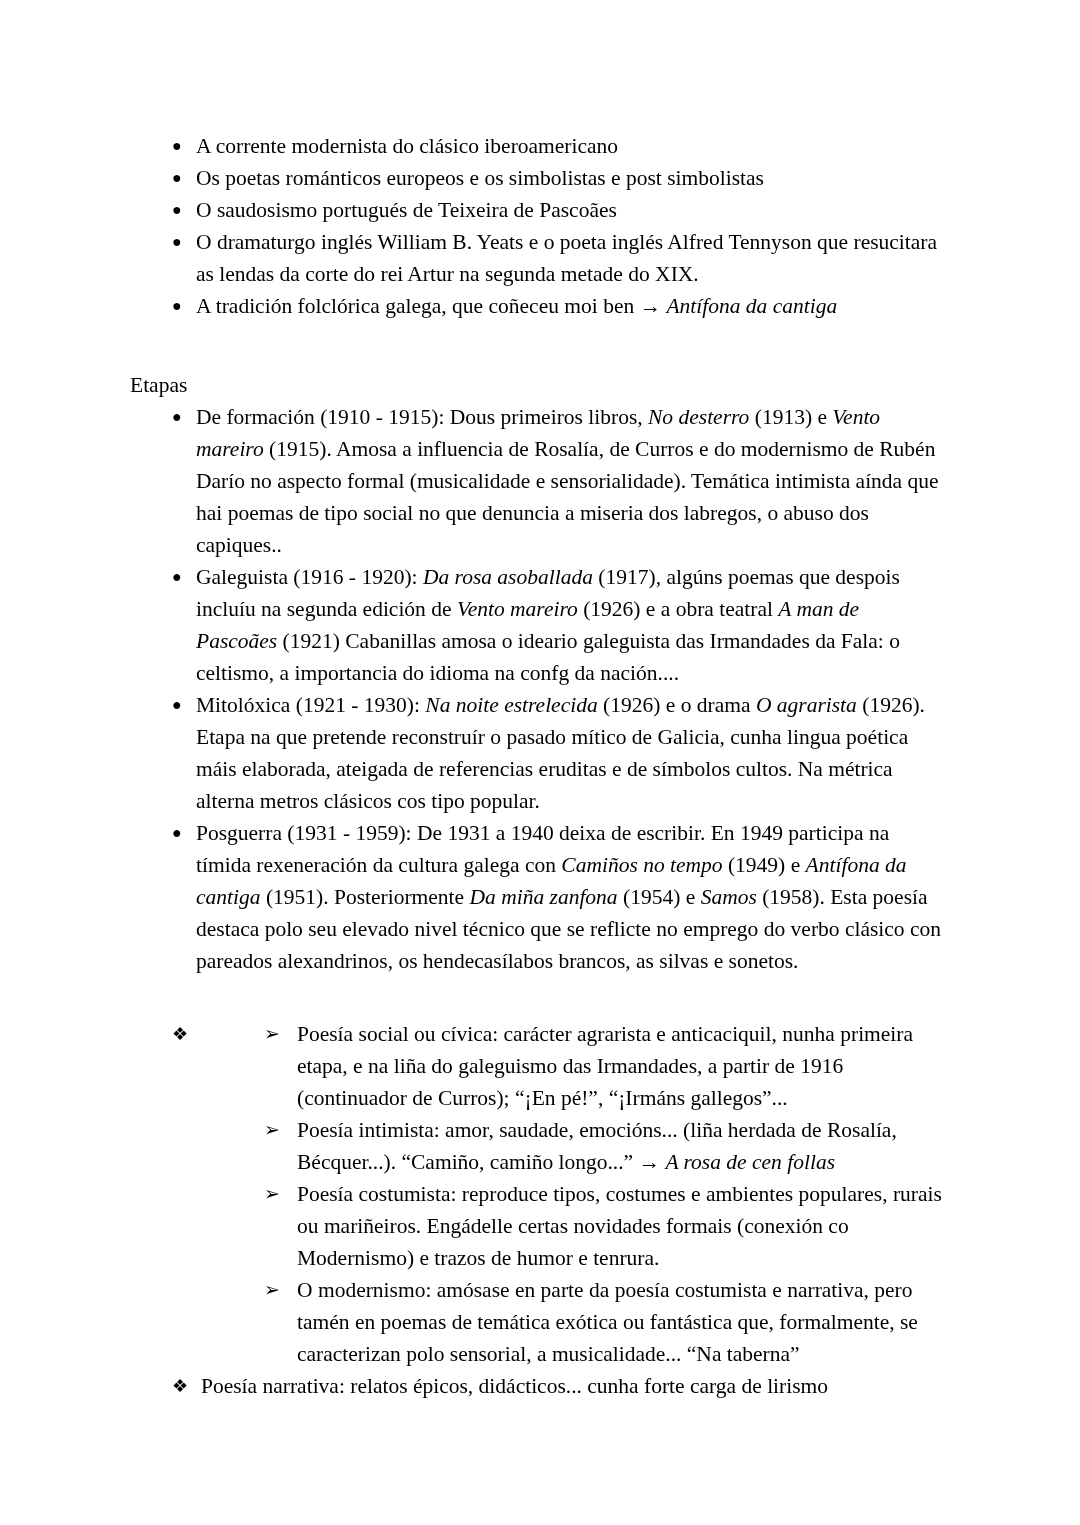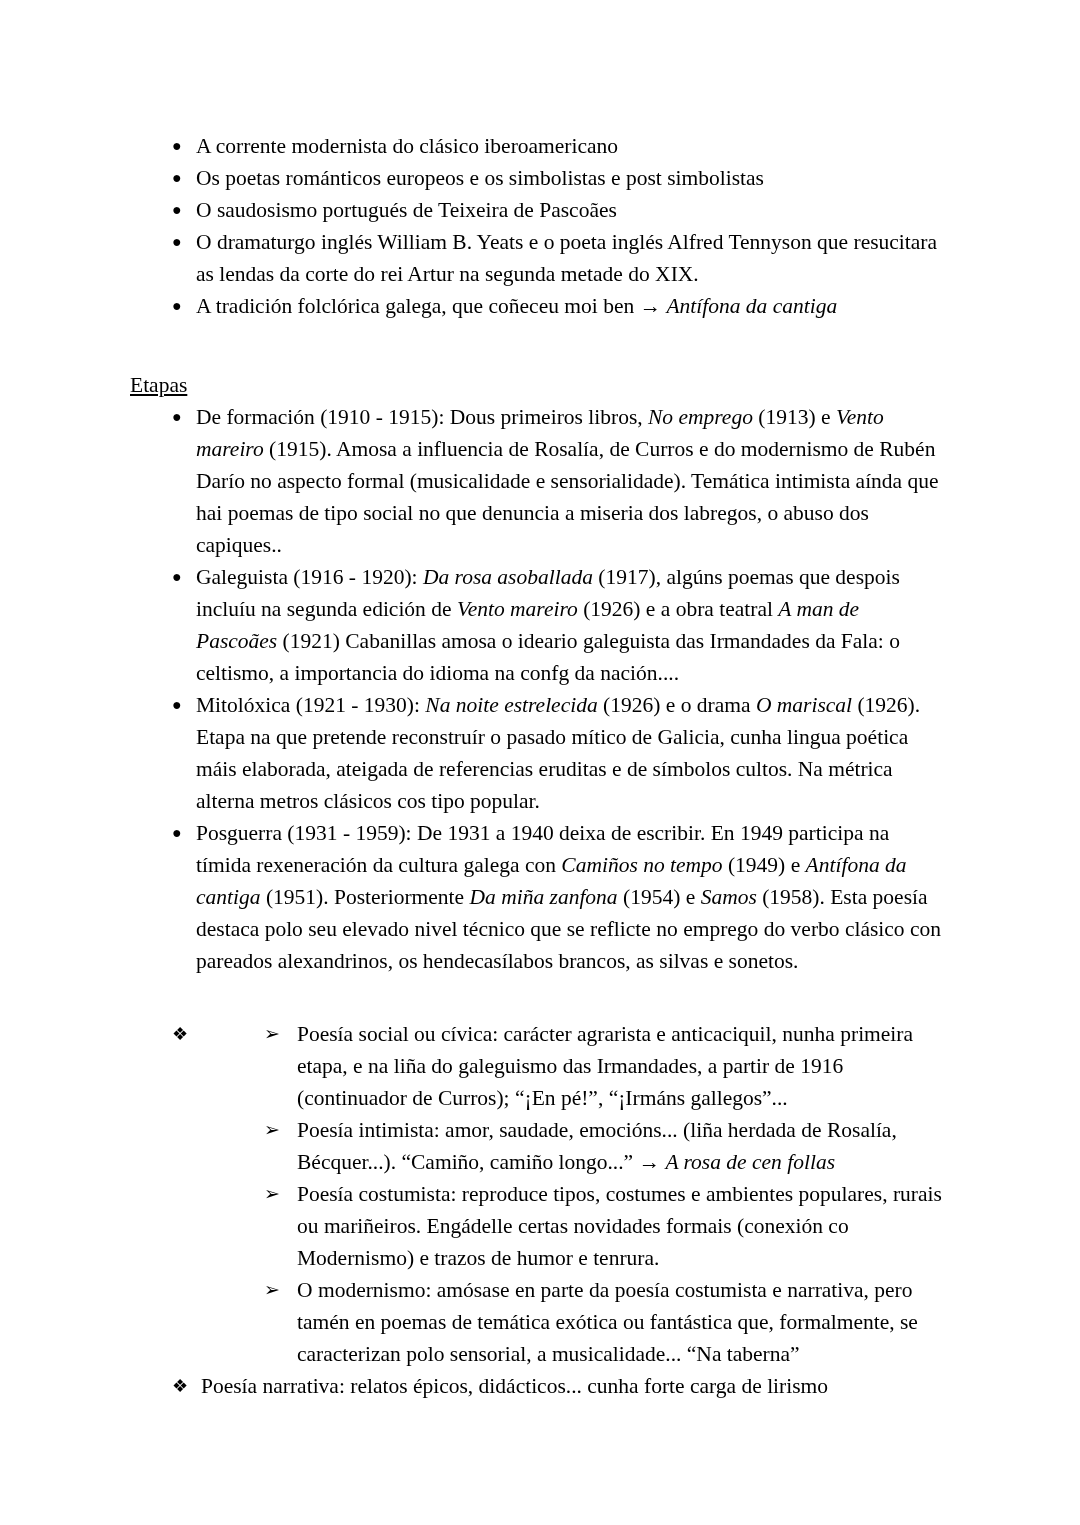--- a/index.html
+++ b/index.html
@@ -88,21 +88,20 @@
     font-size: 19px;
     line-height: 32px;
   }
 
   .txt {
     display: block;
   }
 
   
   .section-head {
-    text-decoration: underline;
     text-underline-offset: 2px;
     margin: 0;
     font-weight: normal;
     font-size: 21.5px;
     line-height: 32px;
   }
 
   .gap-lg { height: 47px; }
   .gap-md { height: 41px; }
 
@@ -137,29 +136,29 @@
       </li>
     </ul>
 
     <div class="gap-lg"></div>
 
     <div class="section-head">Etapas</div>
 
     <ul class="lvl1">
       <li>
         <span class="mk">●</span>
-        <span class="txt">De formación (1910 - 1915): Dous primeiros libros, <i>No emprego</i> (1913) e <i>Vento mareiro</i> (1915). Amosa a influencia de Rosalía, de Curros e do modernismo de Rubén Darío no aspecto formal (musicalidade e sensorialidade). Temática intimista aínda que hai poemas de tipo social no que denuncia a miseria dos labregos, o abuso dos capiques..</span>
+        <span class="txt">De formación (1910 - 1915): Dous primeiros libros, <i>No desterro</i> (1913) e <i>Vento mareiro</i> (1915). Amosa a influencia de Rosalía, de Curros e do modernismo de Rubén Darío no aspecto formal (musicalidade e sensorialidade). Temática intimista aínda que hai poemas de tipo social no que denuncia a miseria dos labregos, o abuso dos capiques..</span>
       </li>
       <li>
         <span class="mk">●</span>
         <span class="txt">Galeguista (1916 - 1920): <i>Da rosa asoballada</i> (1917), algúns poemas que despois incluíu na segunda edición de <i>Vento mareiro</i> (1926) e a obra teatral <i>A man de Pascoães</i> (1921) Cabanillas amosa o ideario galeguista das Irmandades da Fala: o celtismo, a importancia do idioma na confg da nación....</span>
       </li>
       <li>
         <span class="mk">●</span>
-        <span class="txt">Mitolóxica (1921 - 1930): <i>Na noite estrelecida</i> (1926) e o drama <i>O mariscal</i> (1926). Etapa na que pretende reconstruír o pasado mítico de Galicia, cunha lingua poética máis elaborada, ateigada de referencias eruditas e de símbolos cultos. Na métrica alterna metros clásicos cos tipo popular.</span>
+        <span class="txt">Mitolóxica (1921 - 1930): <i>Na noite estrelecida</i> (1926) e o drama <i>O agrarista</i> (1926). Etapa na que pretende reconstruír o pasado mítico de Galicia, cunha lingua poética máis elaborada, ateigada de referencias eruditas e de símbolos cultos. Na métrica alterna metros clásicos cos tipo popular.</span>
       </li>
       <li>
         <span class="mk">●</span>
         <span class="txt">Posguerra (1931 - 1959): De 1931 a 1940 deixa de escribir. En 1949 participa na tímida rexeneración da cultura galega con <i>Camiños no tempo</i> (1949) e <i>Antífona da cantiga</i> (1951). Posteriormente <i>Da miña zanfona</i> (1954) e <i>Samos</i> (1958). Esta poesía destaca polo seu elevado nivel técnico que se reflicte no emprego do verbo clásico con pareados alexandrinos, os hendecasílabos brancos, as silvas e sonetos.</span>
       </li>
     </ul>
 
     <div class="gap-md"></div>
 
 

